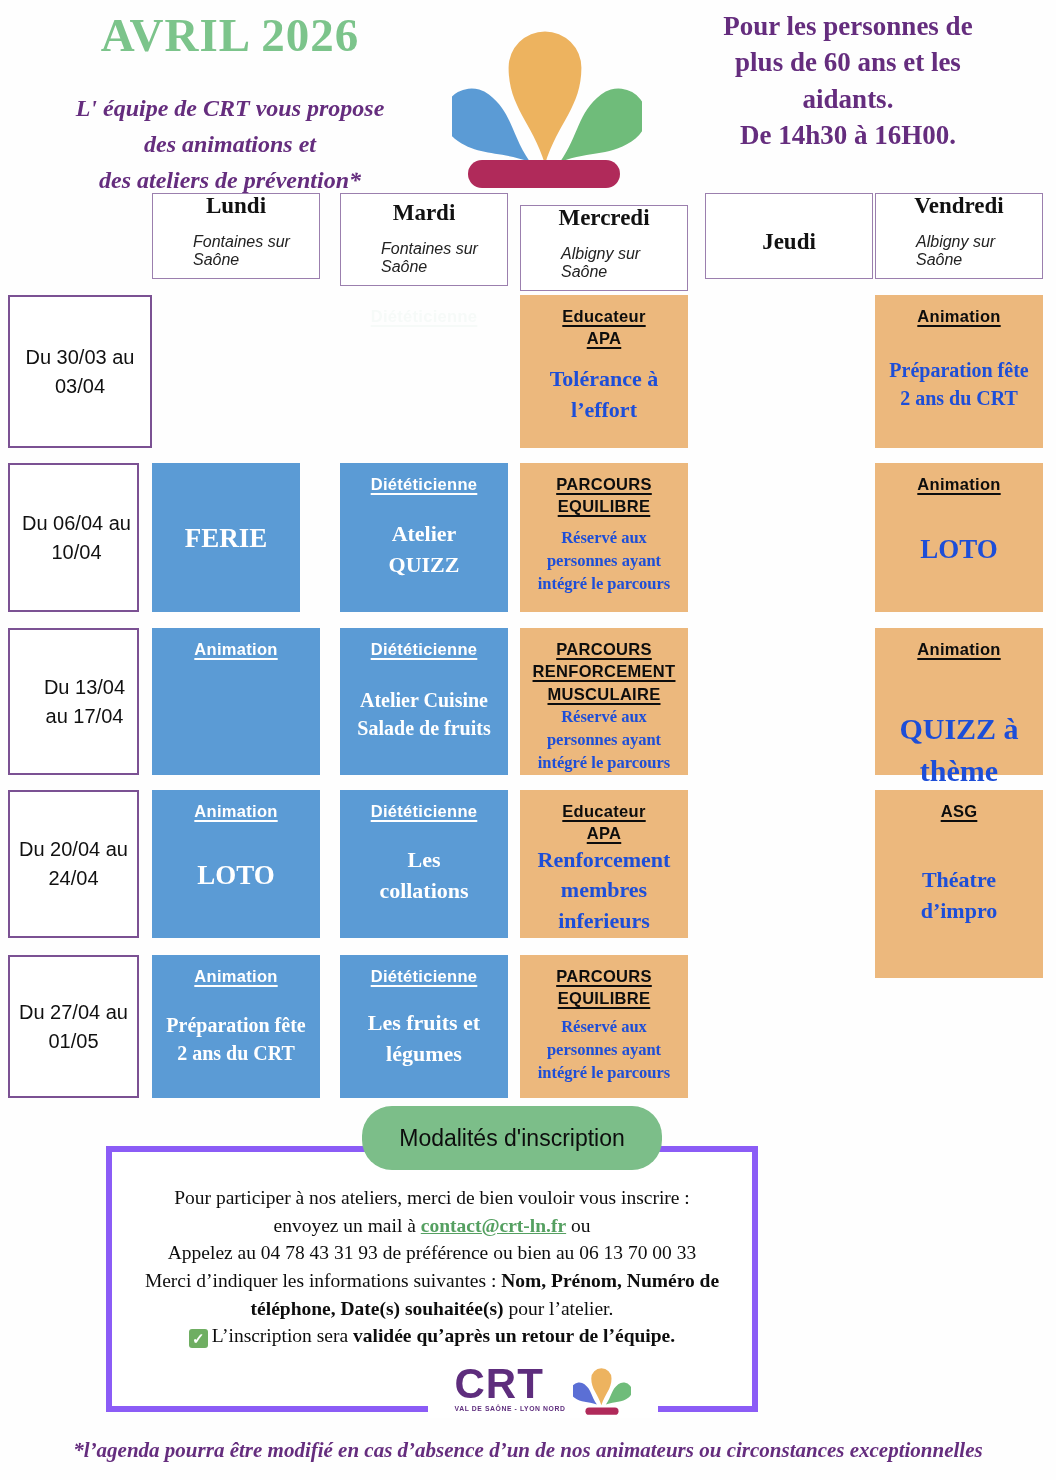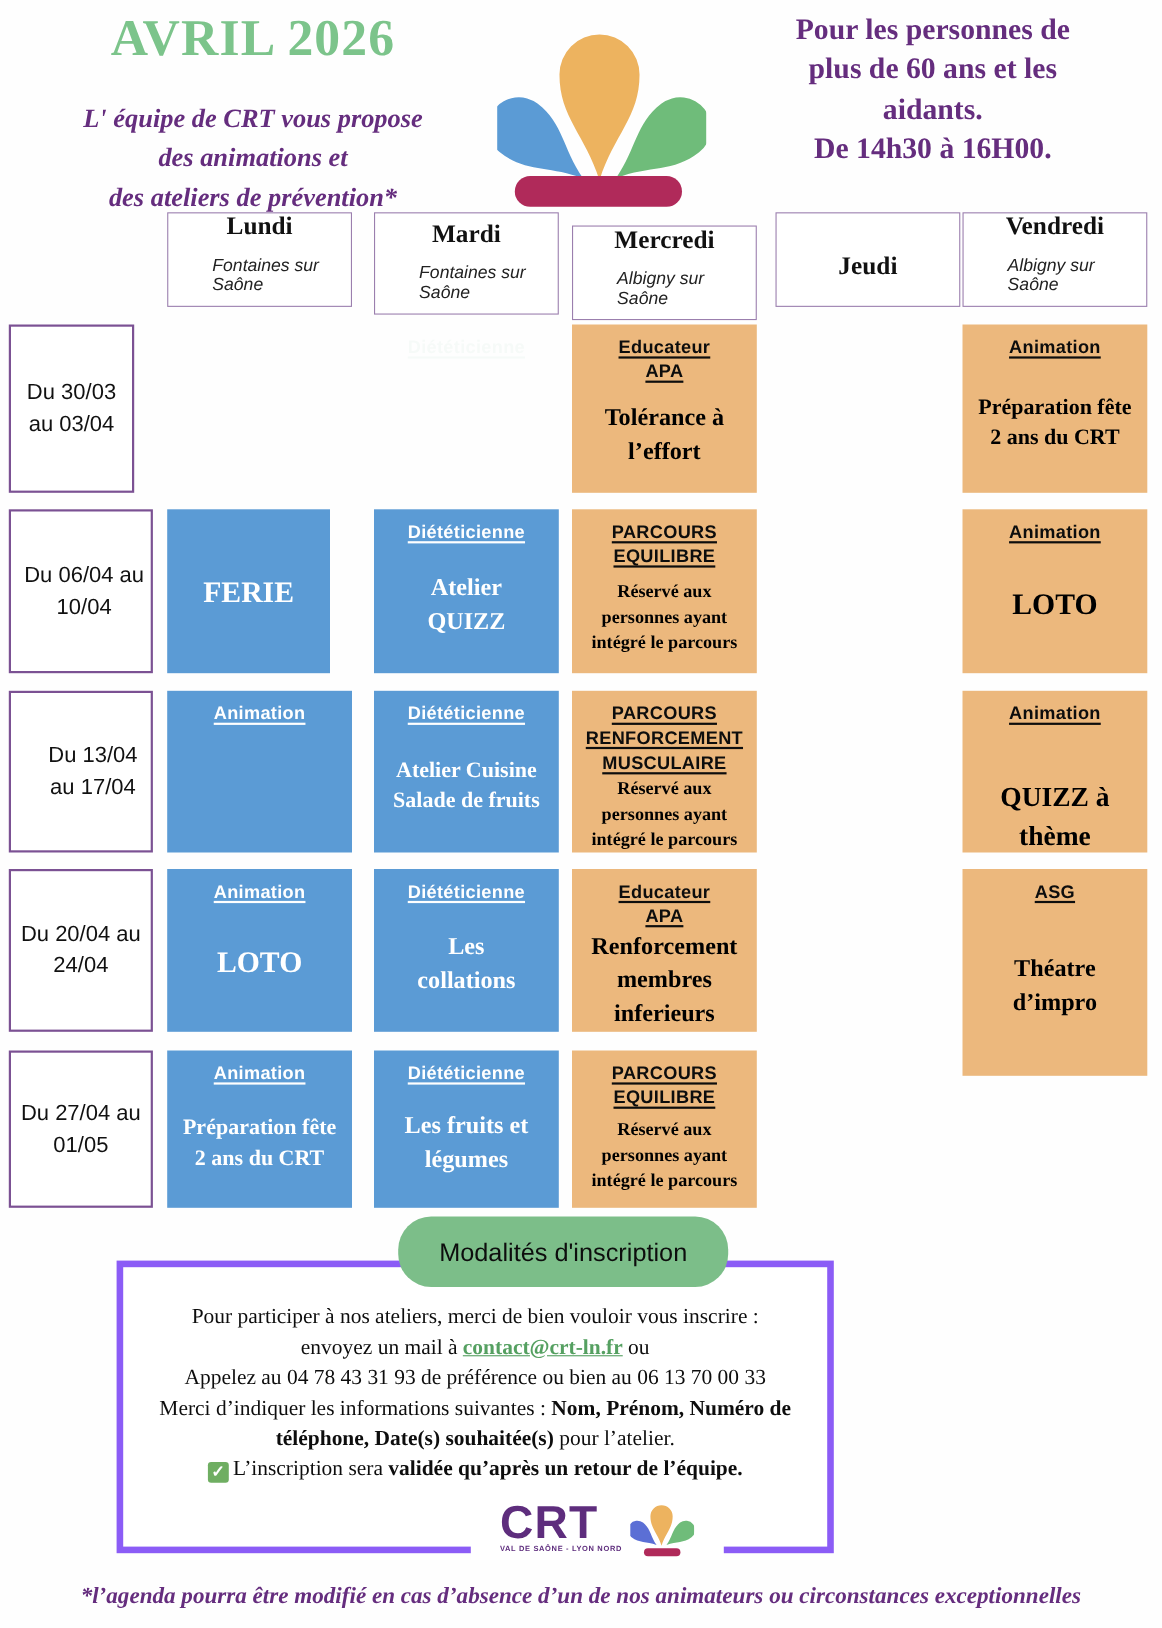--- a/index.html
+++ b/index.html
@@ -22,21 +22,21 @@
   .cell.blue { background:#5b9bd5; }
   .cell.orange { background:#ecb87d; }
   .cell.ghost { background:transparent; }
   .cell-title { font-family:"Liberation Sans", sans-serif; font-weight:bold; font-size:16.5px; text-align:center; text-decoration:underline; text-decoration-thickness:1.5px; text-underline-offset:3px; letter-spacing:.3px; white-space:pre-line; line-height:1.35; }
   .cell.blue .cell-title { color:#ffffff; }
   .cell.orange .cell-title { color:#0d0d0d; }
   .cell.ghost .cell-title { color:#f6faf8; }
   .cell-bodywrap { flex:1; display:flex; align-items:center; justify-content:center; }
   .cell-body { font-family:"Liberation Serif", serif; font-weight:bold; text-align:center; white-space:pre-line; line-height:1.4; }
   .cell.blue .cell-body { color:#ffffff; }
-  .cell.orange .cell-body { color:#000000; }
+  .cell.orange .cell-body { color:#1d4ed8; }
 
   
   .pill { position:absolute; left:362px; top:1106px; width:300px; height:64px; background:#7cbe89; border-radius:30px; display:flex; align-items:center; justify-content:center; z-index:2; font-family:"Liberation Sans", sans-serif; font-size:23px; color:#0d0d0d; }
   .green-box { position:absolute; left:106px; top:1146px; width:652px; height:266px; border:6px solid #8b5cf6; background:#fff; text-align:center; padding-top:32px; font-family:"Liberation Serif", serif; font-size:19.5px; color:#0d0d0d; line-height:1.42; }
   .green-box p { margin:0; }
   .email { color:#55a061; font-weight:bold; text-decoration:underline; cursor:pointer; }
   .check { display:inline-block; width:19px; height:19px; background:#6fae62; border-radius:3px; color:#fff; font-family:"Liberation Sans", sans-serif; font-size:15px; font-weight:bold; line-height:19px; text-align:center; vertical-align:-2px; margin-right:4px; }
   .crt-logo { position:absolute; left:428px; top:1358px; width:230px; height:60px; background:#fff; z-index:3; display:flex; align-items:center; justify-content:center; gap:8px; }
   .crt-acronym { font-family:"Liberation Sans", sans-serif; font-weight:bold; font-size:42px; line-height:0.95; color:#5e2d7d; letter-spacing:1px; }
   .crt-tagline { font-family:"Liberation Sans", sans-serif; font-weight:bold; font-size:6.8px; letter-spacing:.6px; color:#5e2d7d; text-align:center; margin-top:2px; }
@@ -89,21 +89,21 @@
         <div class="day-label">Mercredi</div>
         <div class="day-location">Albigny sur Saône</div>
       </div>
       <div class="day-header" style="left: 705px; top: 193px; width: 168px; height: 86px;">
         <div class="day-label">Jeudi</div>
       </div>
       <div class="day-header" style="left: 875px; top: 193px; width: 168px; height: 86px;">
         <div class="day-label">Vendredi</div>
         <div class="day-location">Albigny sur Saône</div>
       </div>
-      <div class="date-cell" style="left: 8px; top: 295px; width: 114px; height: 153px;">Du 30/03 au 03/04</div>
+      <div class="date-cell" style="left: 8px; top: 295px; width: 144px; height: 153px;">Du 30/03 au 03/04</div>
       <div class="cell ghost" style="left: 340px; top: 295px; width: 168px; height: 153px;">
         <div class="cell-title">Diététicienne</div>
         <div class="cell-bodywrap"></div>
       </div>
       <div class="cell orange" style="left: 520px; top: 295px; width: 168px; height: 153px;">
         <div class="cell-title">Educateur
 APA</div>
         <div class="cell-bodywrap">
           <div class="cell-body" style="font-size: 22px;">Tolérance à
 l’effort</div>
@@ -161,21 +161,21 @@
 MUSCULAIRE</div>
         <div class="cell-bodywrap">
           <div class="cell-body" style="font-size: 16.5px;">Réservé aux
 personnes ayant
 intégré le parcours</div>
         </div>
       </div>
       <div class="cell orange" style="left: 875px; top: 628px; width: 168px; height: 147px;">
         <div class="cell-title">Animation</div>
         <div class="cell-bodywrap">
-          <div class="cell-body" style="font-size: 25px; margin-top: 48px;">QUIZZ à
+          <div class="cell-body" style="font-size: 30px; margin-top: 48px;">QUIZZ à
 thème</div>
         </div>
       </div>
       <div class="date-cell" style="left: 8px; top: 790px; width: 131px; height: 148px;">Du 20/04 au 24/04</div>
       <div class="cell blue" style="left: 152px; top: 790px; width: 168px; height: 148px;">
         <div class="cell-title">Animation</div>
         <div class="cell-bodywrap">
           <div class="cell-body" style="font-size: 27px;">LOTO</div>
         </div>
       </div>

